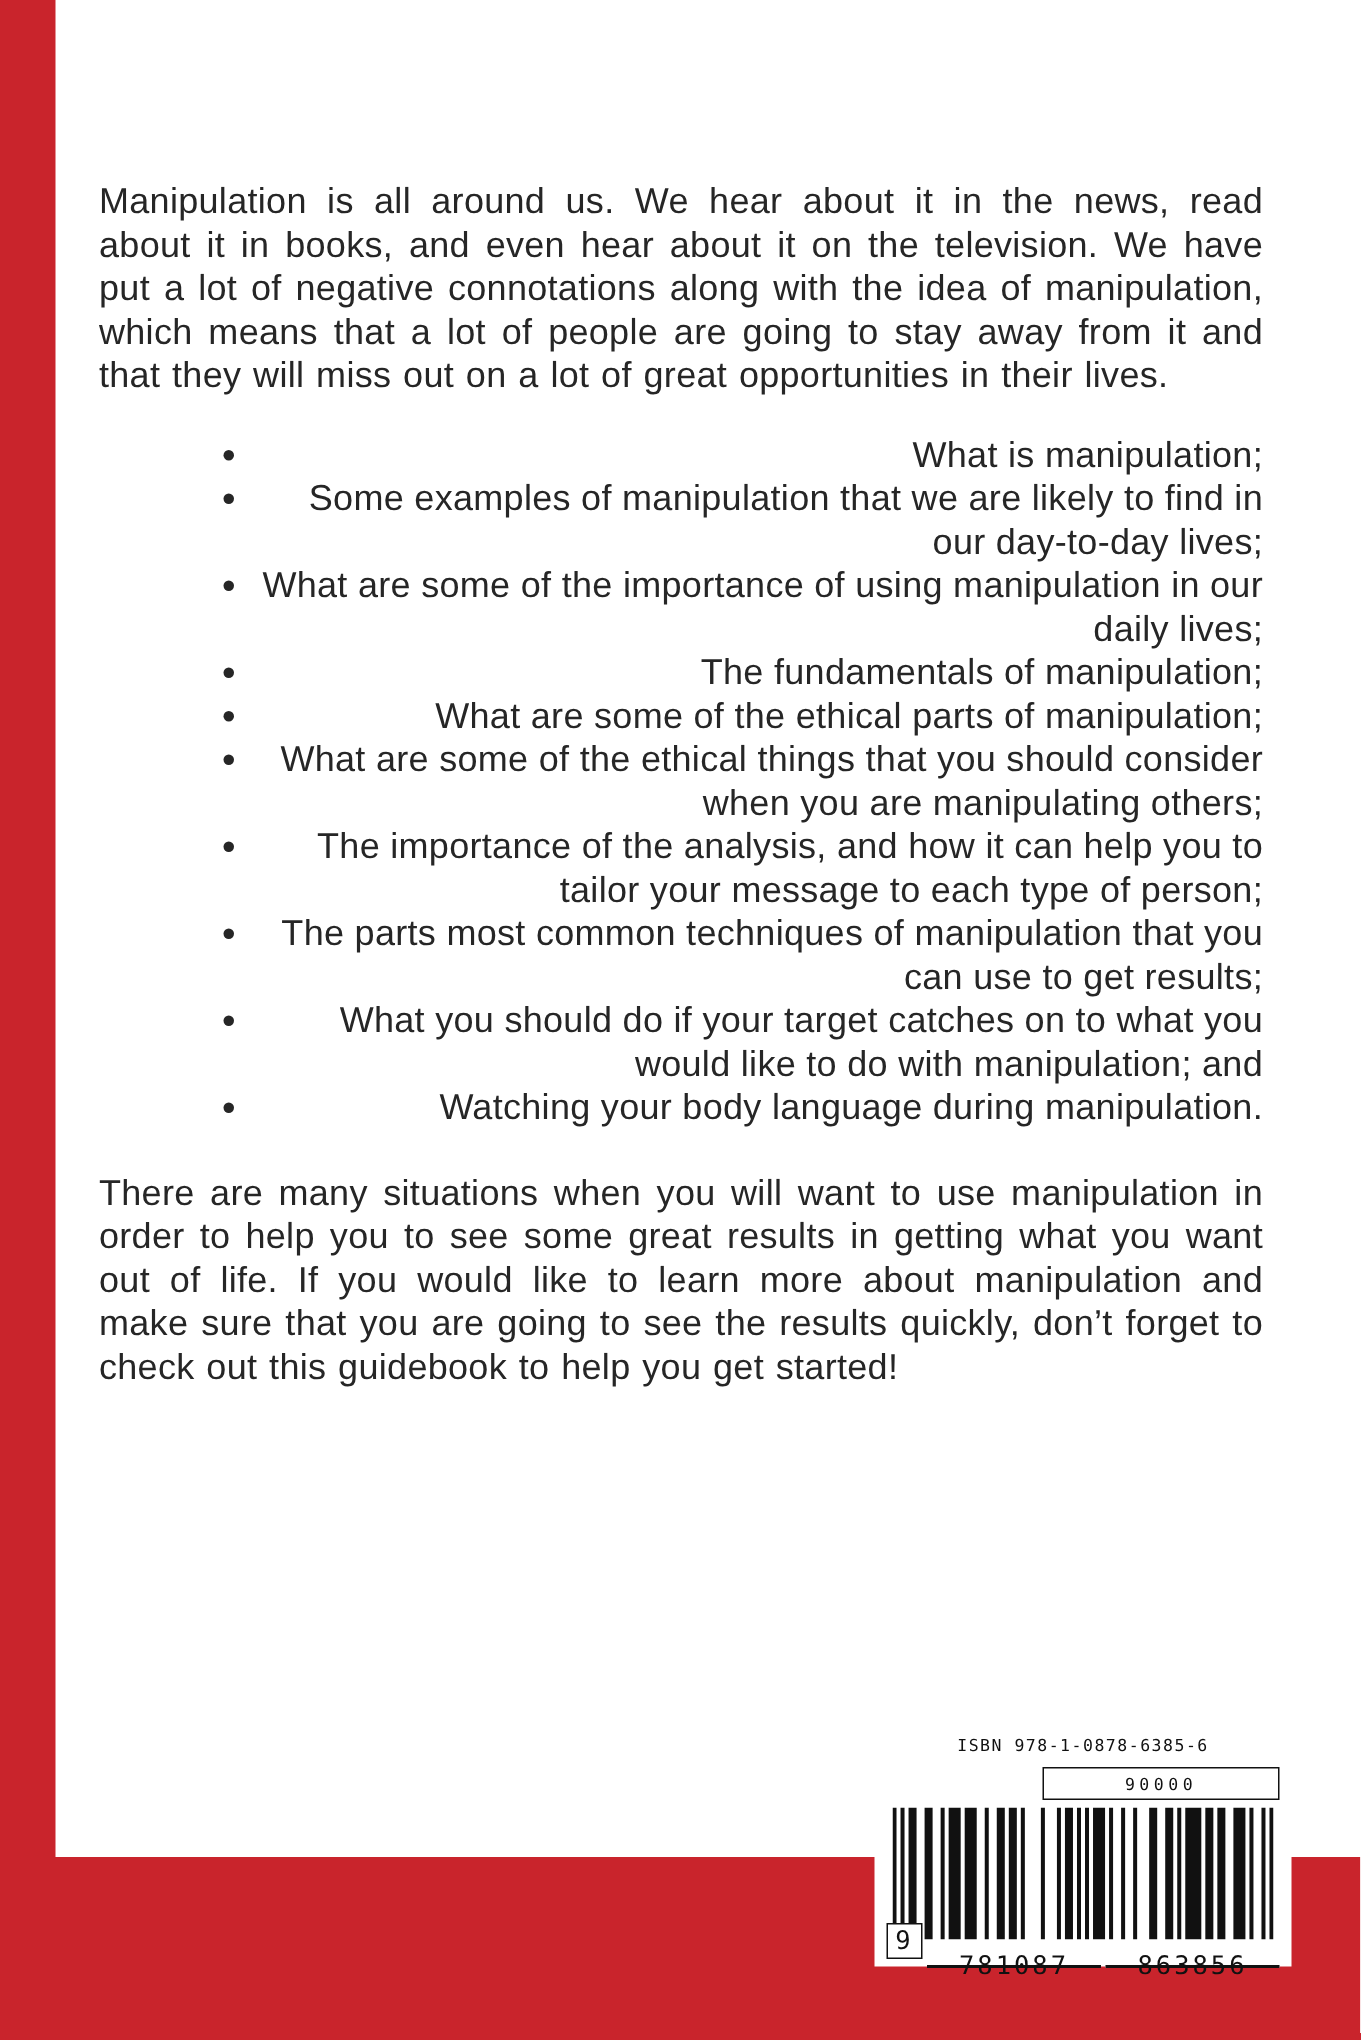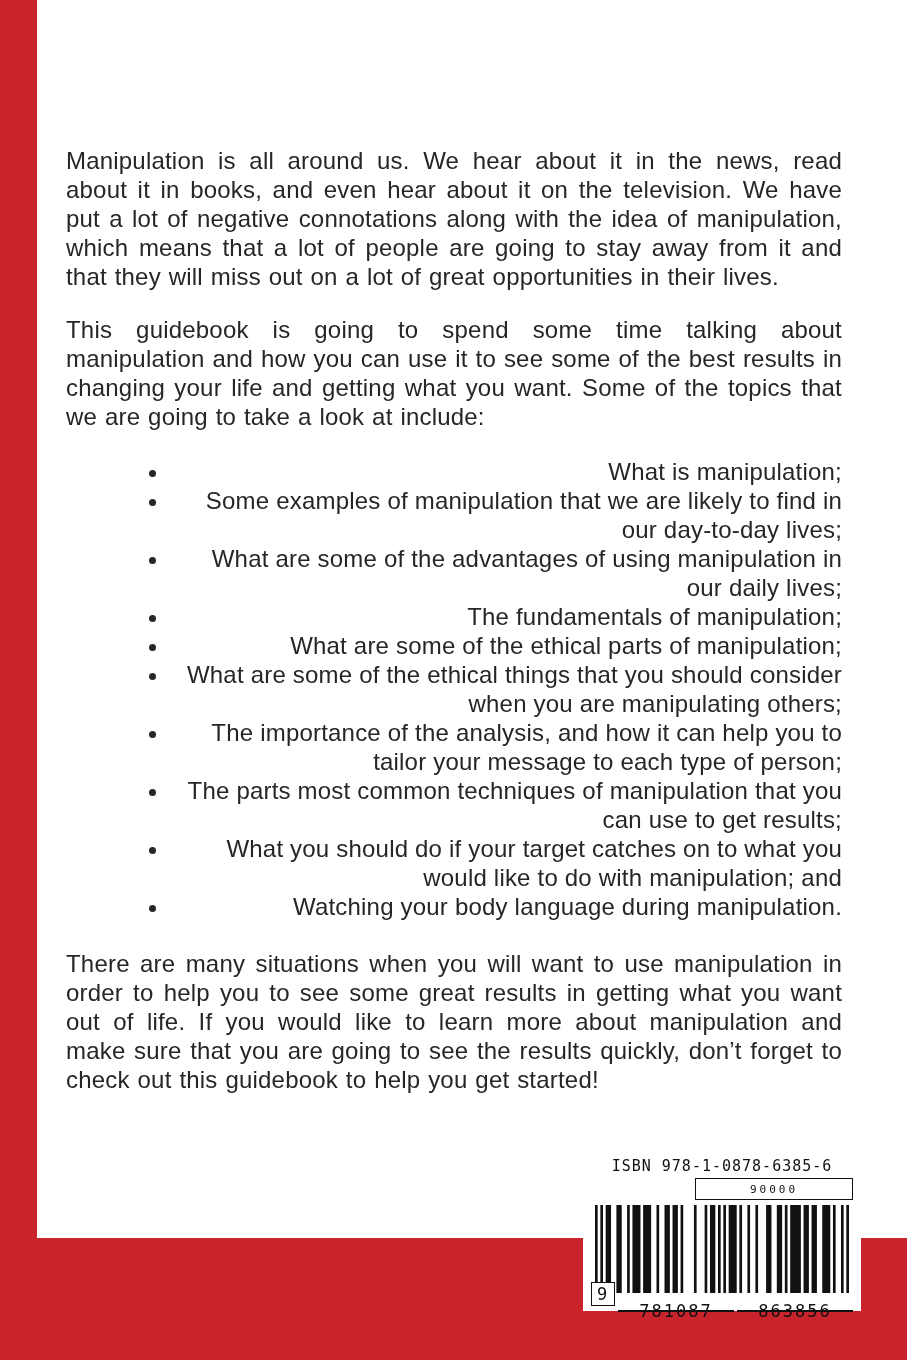--- a/index.html
+++ b/index.html
@@ -25,21 +25,21 @@
   .band-bottom {
     position: absolute;
     left: 0; bottom: 0;
     width: 100%; height: 122px;
     background: var(--accent-red, #c9242c);
   }
 
   .content {
     position: absolute;
     left: 66px;
-    top: 146px;
+    top: 120px;
     width: 776px;
   }
 
   .content p {
     font-size: 24px;
     line-height: 29px;
     letter-spacing: 0.2px;
     word-spacing: 1px;
     text-align: justify;
     color: #262626;
@@ -69,21 +69,21 @@
     width: 278px;
     height: 158px;
     background: #ffffff;
   }
 
   .isbn-label {
     position: absolute;
     top: 4px; left: 0; right: 0;
     text-align: center;
     font-family: "DejaVu Sans Mono", "Liberation Mono", monospace;
-    font-size: 15px;
+    font-size: 11px;
     letter-spacing: 1px;
     color: #111111;
     white-space: nowrap;
   }
 
   .price-box {
     position: absolute;
     top: 25px; right: 8px;
     width: 158px; height: 22px;
     border: 1px solid #111111;
@@ -125,26 +125,25 @@
 </head>
 <body style="--accent-red: #c9242c; --text: #262626; --background: #ffffff;">
 
 <div class="cover">
 
   <div class="stripe-left"></div>
   <div class="band-bottom"></div>
 
   <div class="content">
     <p class="para-1">Manipulation is all around us. We hear about it in the news, read about it in books, and even hear about it on the television. We have put a lot of negative connotations along with the idea of manipulation, which means that a lot of people are going to stay away from it and that they will miss out on a lot of great opportunities in their lives.</p>
-    <p class="para-2">This guidebook is going to spend some time talking about manipulation and how you can use it to see some of the best results in changing your life and getting what you want. Some of the topics that we are going to take a look at include:</p>
 
     <ul class="topics-list">
       <li>What is manipulation;</li>
       <li>Some examples of manipulation that we are likely to find in our day-to-day lives;</li>
-      <li>What are some of the advantages of using manipulation in our daily lives;</li>
+      <li>What are some of the importance of using manipulation in our daily lives;</li>
       <li>The fundamentals of manipulation;</li>
       <li>What are some of the ethical parts of manipulation;</li>
       <li>What are some of the ethical things that you should consider when you are manipulating others;</li>
       <li>The importance of the analysis, and how it can help you to tailor your message to each type of person;</li>
       <li>The parts most common techniques of manipulation that you can use to get results;</li>
       <li>What you should do if your target catches on to what you would like to do with manipulation; and</li>
       <li>Watching your body language during manipulation.</li>
     </ul>
 
     <p class="para-3">There are many situations when you will want to use manipulation in order to help you to see some great results in getting what you want out of life. If you would like to learn more about manipulation and make sure that you are going to see the results quickly, don’t forget to check out this guidebook to help you get started!</p>

